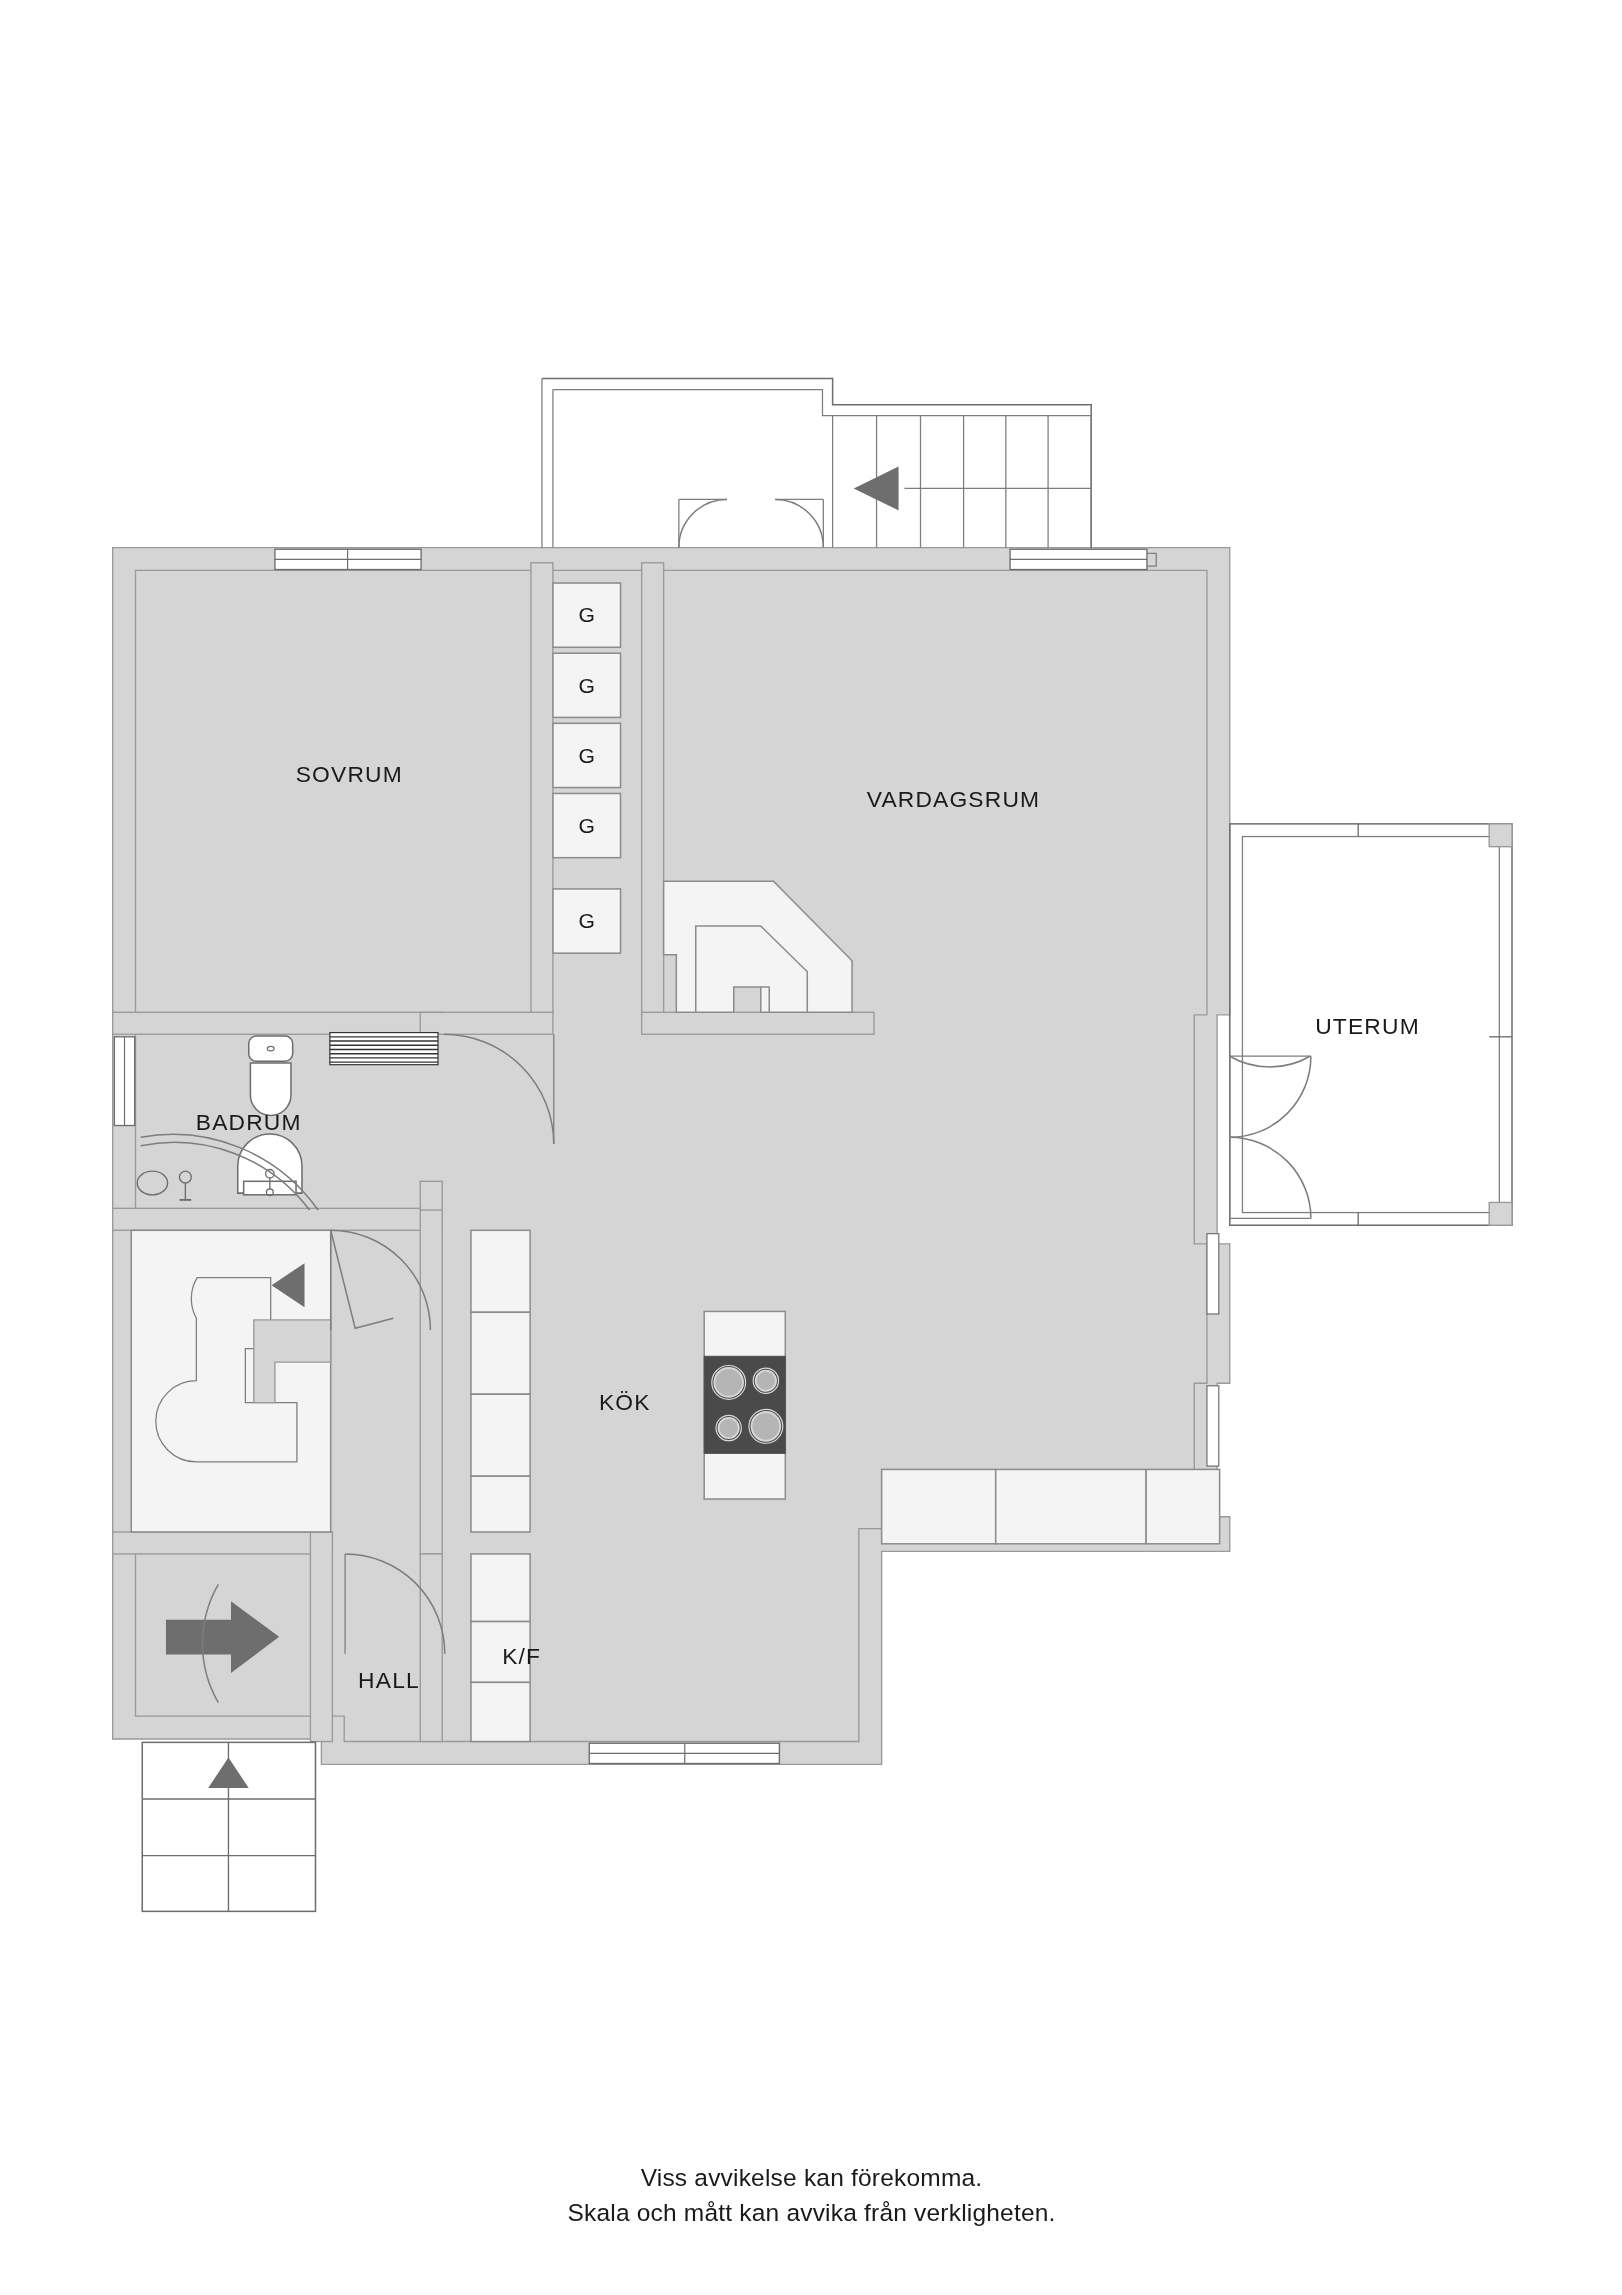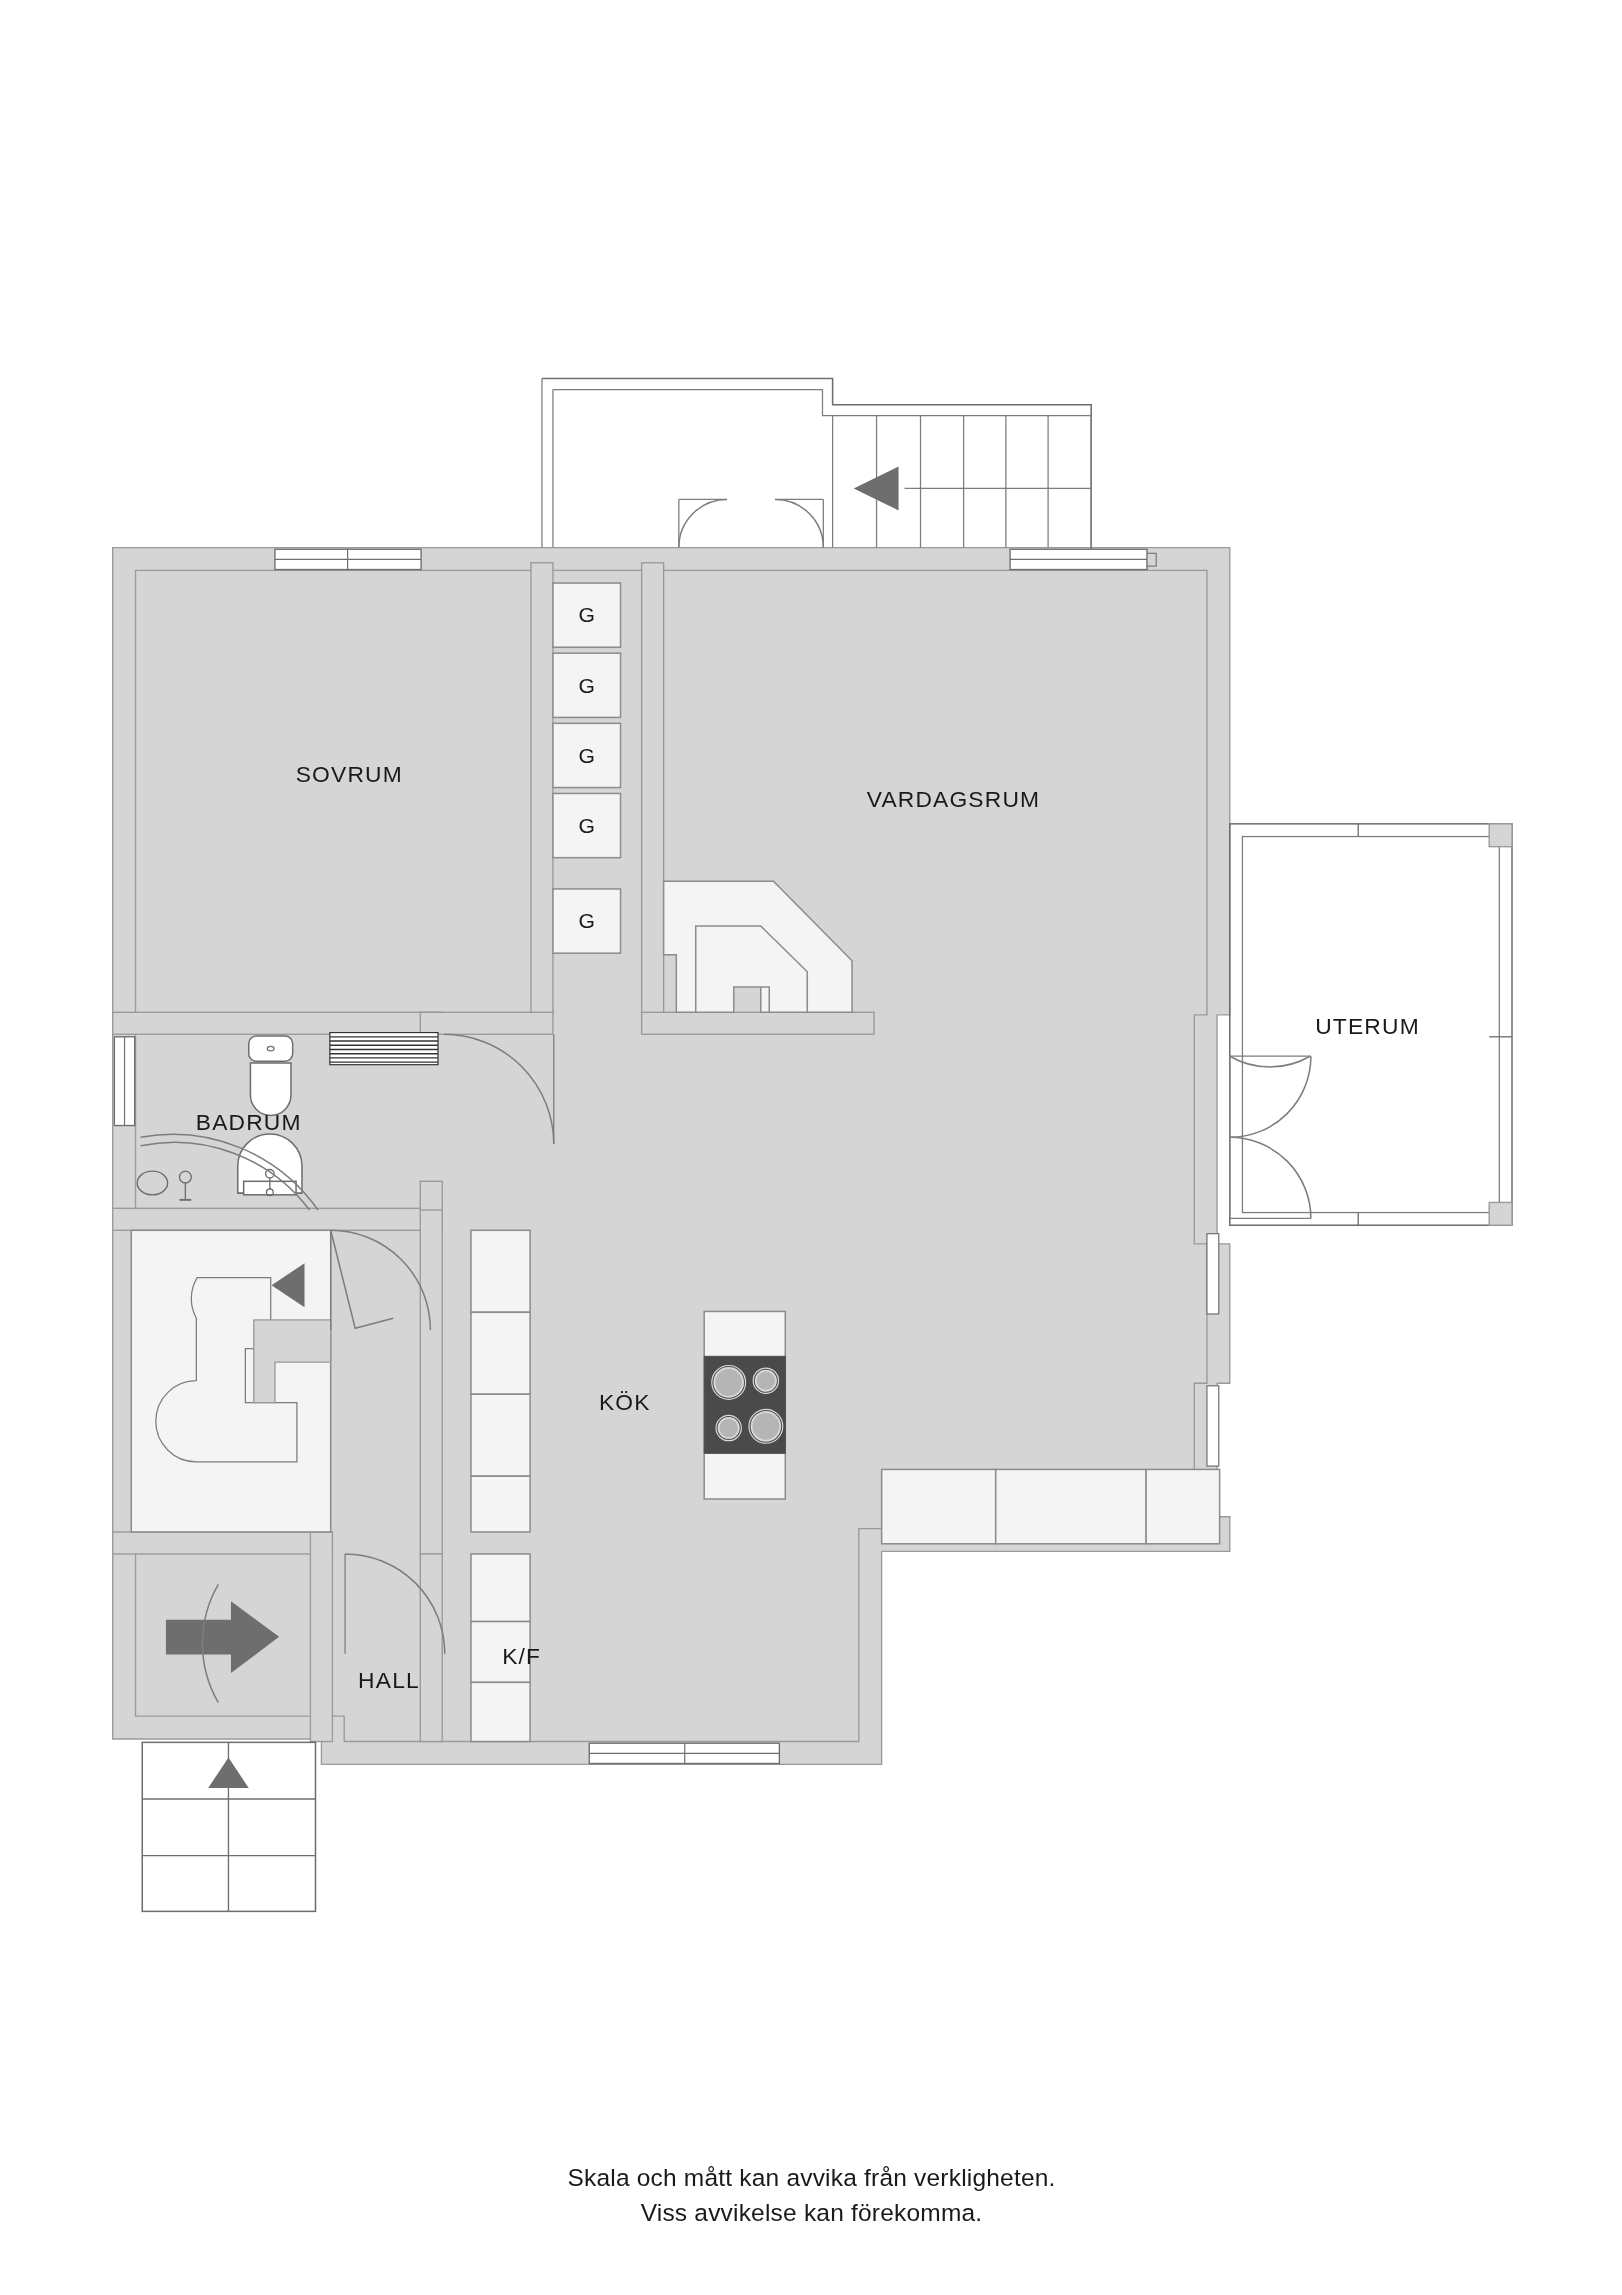--- a/index.html
+++ b/index.html
@@ -337,18 +337,18 @@
       <text class="lbl" x="1618" y="1216" font-size="27">UTERUM</text>
       <text class="lbl" x="294" y="1330" font-size="27">BADRUM</text>
       <text class="lbl" x="739" y="1661" font-size="27">KÖK</text>
       <text class="lbl" x="460" y="1991" font-size="27">HALL</text>
       <text class="lbl" x="617" y="1962" font-size="27">K/F</text>
     </g>
 
   </svg>
 
   <div class="caption-block">
+    <span class="caption-line">Viss avvikelse kan förekomma.</span>
     <span class="caption-line">Skala och mått kan avvika från verkligheten.</span>
-    <span class="caption-line">Viss avvikelse kan förekomma.</span>
   </div>
 
 </div>
 
 
 </body></html>

